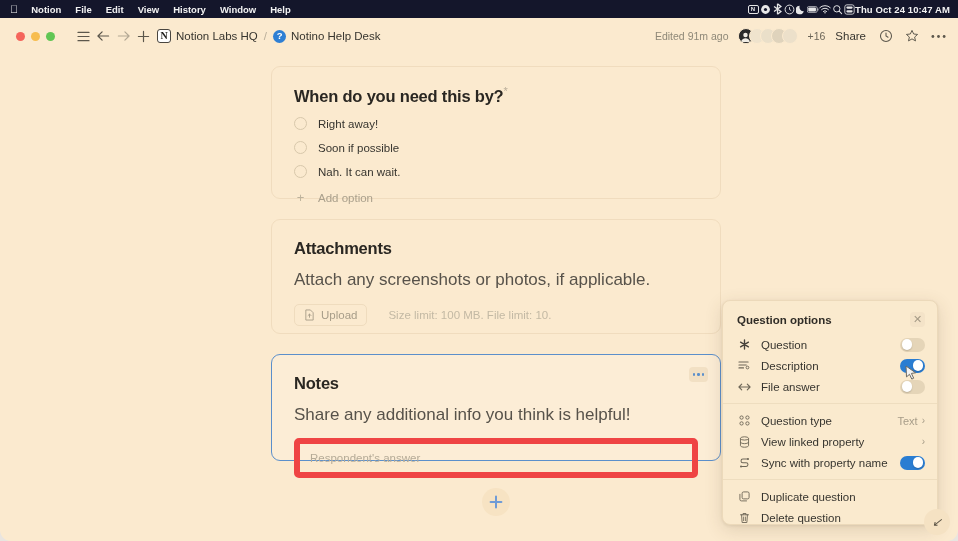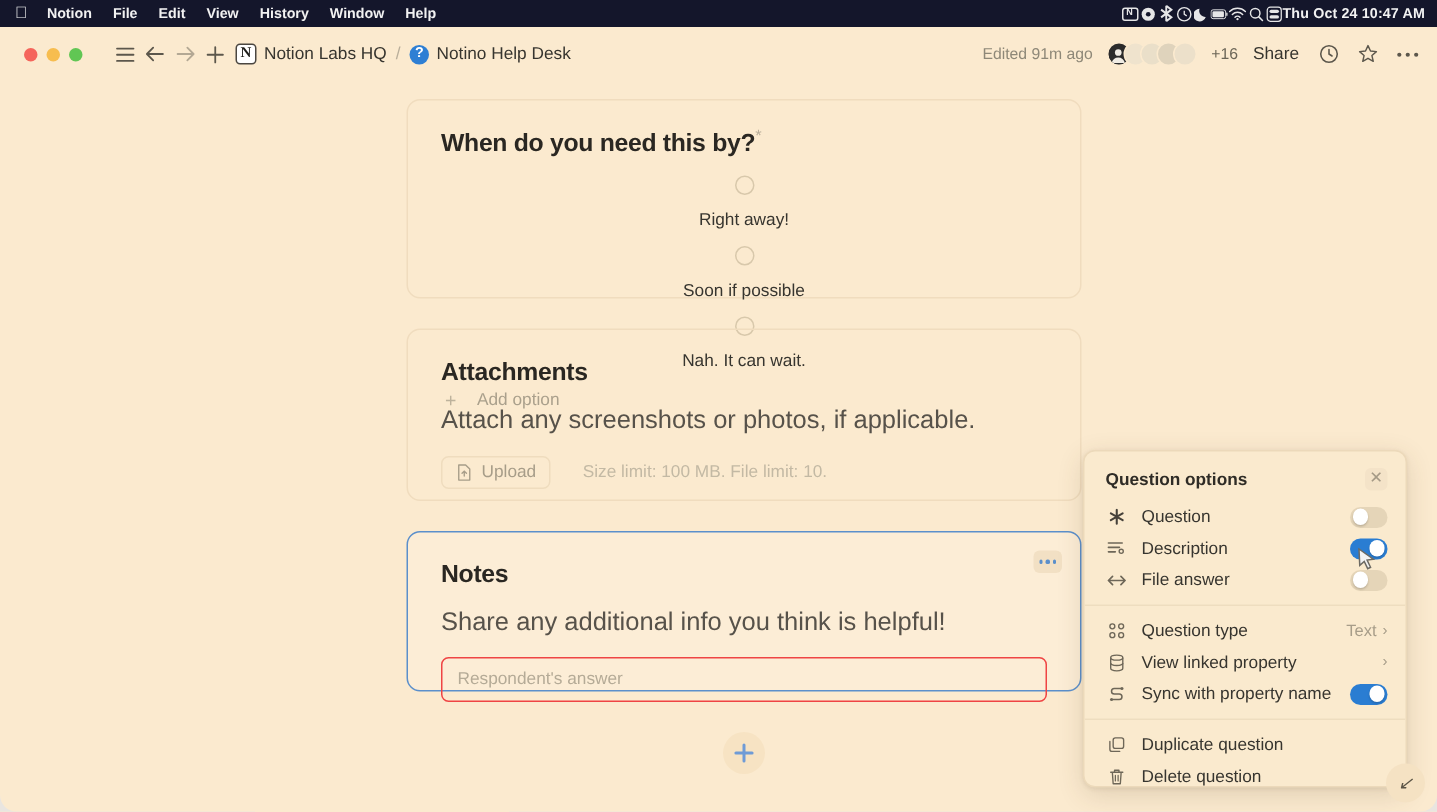--- a/index.html
+++ b/index.html
@@ -121,42 +121,42 @@
     border: 1.6px solid #5b8fcb;
     background: #fcedd6;
   }
   .q-title {
     font-size: 16.5px; font-weight: bold; color: #2a2722;
     letter-spacing: -.2px; line-height: 1.25;
   }
   .req-star { color: #b9ae9a; font-size: 11px; vertical-align: super; font-weight: normal; }
   .q-desc { font-size: 17px; color: #57524a; margin-top: 11px; }
 
-  .opt-row { display: flex; align-items: center; gap: 11px; margin-top: 11px; flex-direction: column; }
+  .opt-row { display: flex; align-items: center; gap: 11px; margin-top: 11px; }
   .radio {
     width: 13px; height: 13px; border-radius: 50%;
     border: 1.3px solid #d8c8ab; flex: none;
   }
   .opt-label { font-size: 11.5px; color: #37352f; }
   .add-option { display: flex; align-items: center; gap: 11px; margin-top: 13px; }
   .add-plus { width: 13px; text-align: center; color: #bdb29c; font-size: 13px; line-height: 1; }
   .add-label { font-size: 11.5px; color: #aaa08c; }
 
   .upload-row { display: flex; align-items: center; gap: 21px; margin-top: 14px; }
   .upload-btn {
     border: 1px solid #efdcbe; border-radius: 5px;
     padding: 4px 9px;
     display: flex; align-items: center; gap: 6px;
     font-size: 11.5px; color: #a79d89;
   }
   .limit-text { font-size: 11.5px; color: #c3b9a4; }
 
   .answer-input {
     margin-top: 13px;
-    border: 1px solid #ef4444; border-radius: 5px;
+    border: 6px solid #ef4444; border-radius: 5px;
     padding: 8px 10px;
     font-size: 11.5px; color: #b5ab97;
     background: transparent;
   }
 
   .block-menu-btn {
     position: absolute; top: 12px; right: 12px;
     width: 19px; height: 15px; border-radius: 4px;
     background: #f2e0c4;
     display: flex; align-items: center; justify-content: center;

